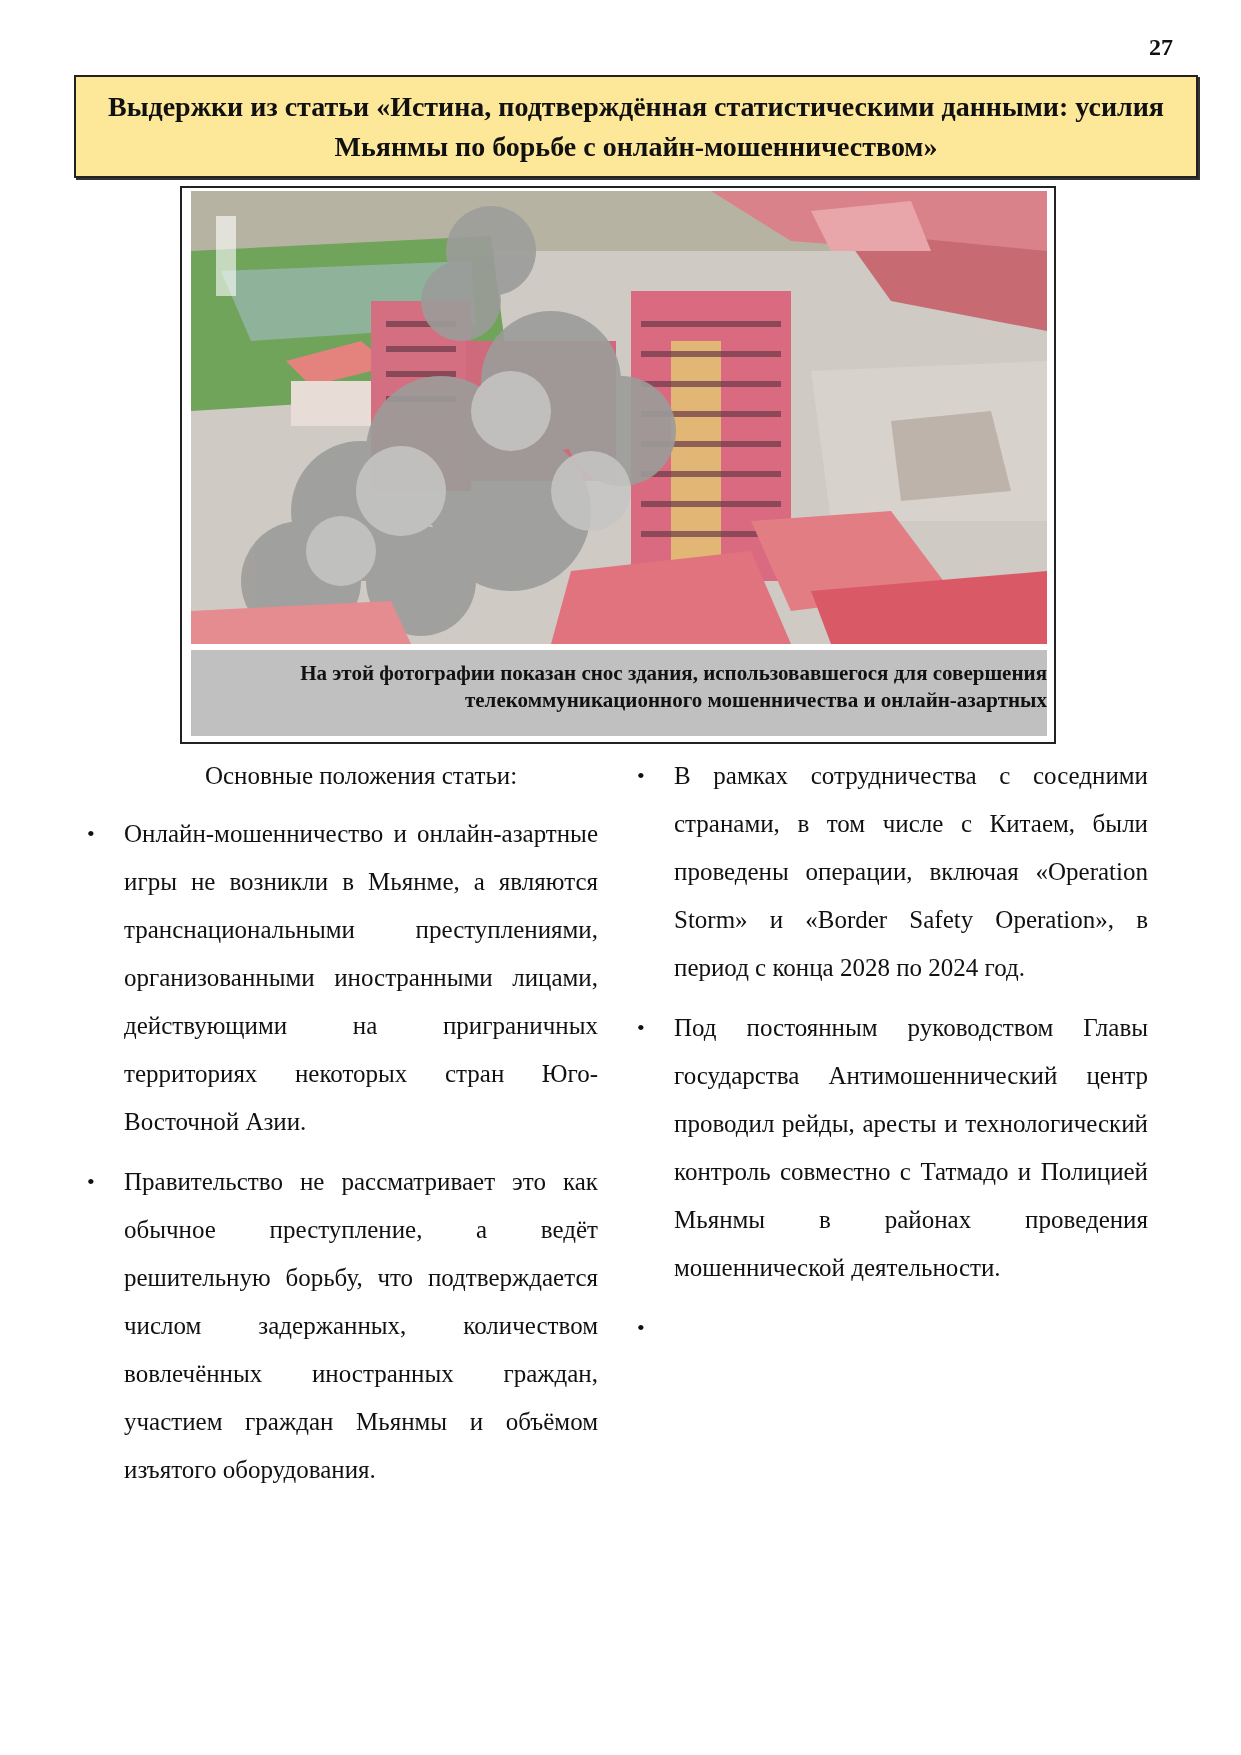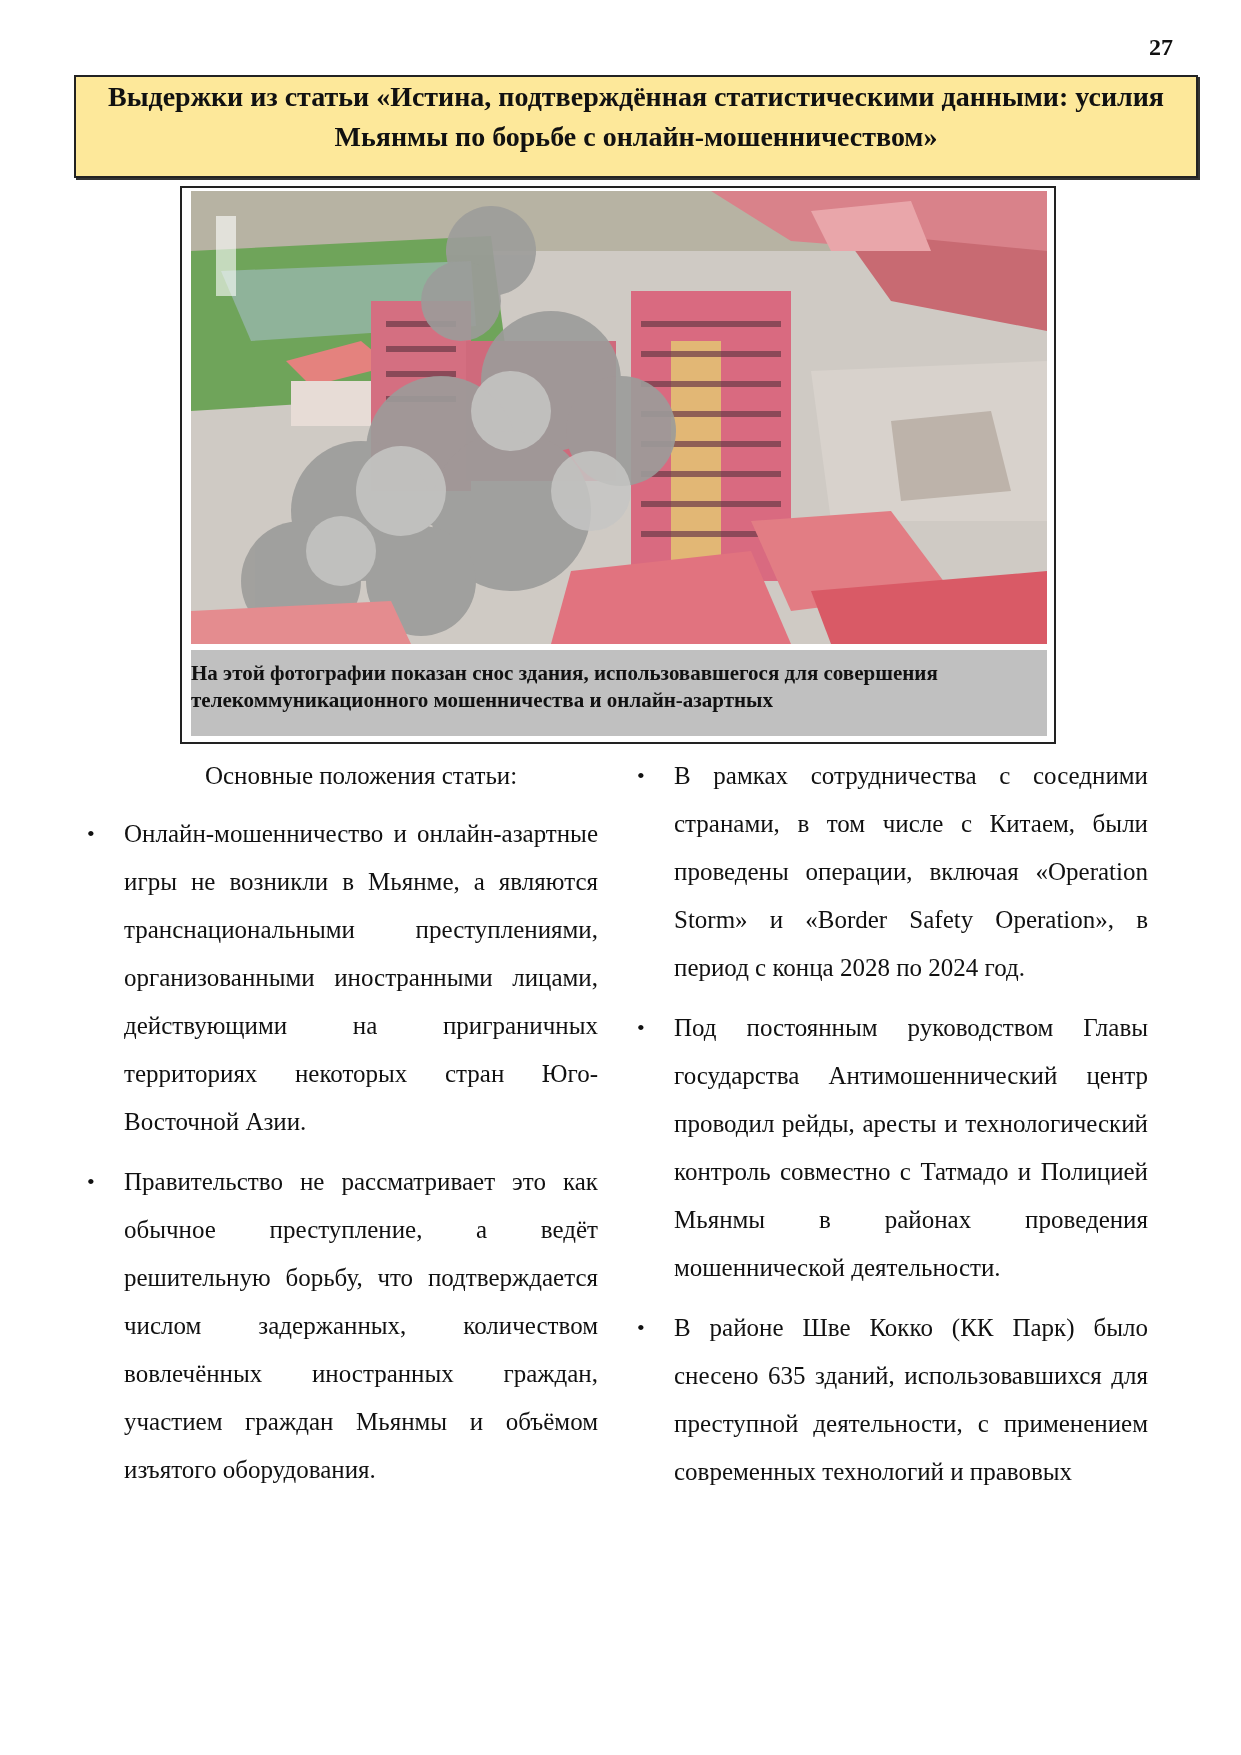--- a/index.html
+++ b/index.html
@@ -1,28 +1,28 @@
 <!DOCTYPE html>
 <html><head>
 <meta charset="utf-8">
 <style>
   html, body { margin: 0; padding: 0; background: #ffffff; }
   body { width: 1241px; height: 1755px; position: relative; overflow: hidden;
          font-family: "Liberation Serif", "DejaVu Serif", serif; color: #111; }
   .page-number { position: absolute; top: 34px; right: 68px; font-size: 24px; font-weight: bold; }
   .title-box { position: absolute; left: 74px; top: 75px; width: 1124px; height: 103px;
                background: #fde89a; border: 2px solid #222; box-shadow: 2px 2px 0 #333;
-               display: flex; justify-content: center; text-align: center;
+               display: flex; align-items: center; justify-content: center; text-align: center;
                font-weight: bold; font-size: 28px; line-height: 40px; padding: 0 10px; box-sizing: border-box; }
   .photo-frame { position: absolute; left: 180px; top: 186px; width: 876px; height: 558px;
                  border: 2px solid #222; background: #fff; box-sizing: border-box; }
   .photo { position: absolute; left: 9px; top: 3px; width: 856px; height: 453px; overflow: hidden;
            background: linear-gradient(180deg, #b9b9a6 0%, #c7c8bd 20%, #d7d3cf 60%, #cfc6c2 100%); }
   .caption-box { position: absolute; left: 9px; top: 462px; width: 856px; height: 86px;
-                 background: #c0c0c0; text-align: left; font-weight: bold; font-size: 21px; line-height: 27px;
+                 background: #c0c0c0; text-align: right; font-weight: bold; font-size: 21px; line-height: 27px;
                  padding-top: 10px; box-sizing: border-box; }
   .col { position: absolute; top: 752px; width: 474px; font-size: 25px; line-height: 48px; text-align: justify; }
   .col-left { left: 124px; }
   .col-right { left: 674px; }
   .intro { margin: 0 0 10px 0; text-align: center; }
   ul.bullets { list-style: none; margin: 0; padding: 0; }
   ul.bullets li { position: relative; margin-bottom: 12px; }
   .bullet { position: absolute; left: -37px; top: 0; font-size: 22px; }
 </style>
 </head>
@@ -119,16 +119,15 @@
     <li>
       <span class="bullet">•</span>
       <span>В рамках сотрудничества с соседними странами, в том числе с Китаем, были проведены операции, включая «Operation Storm» и «Border Safety Operation», в период с конца 2028 по 2024 год.</span>
     </li>
     <li>
       <span class="bullet">•</span>
       <span>Под постоянным руководством Главы государства Антимошеннический центр проводил рейды, аресты и технологический контроль совместно с Татмадо и Полицией Мьянмы в районах проведения мошеннической деятельности.</span>
     </li>
     <li>
       <span class="bullet">•</span>
-      <span>В районе Шве Кокко (КК Парк) было снесено 635 зданий, использовавшихся для преступной деятельности, с применением современных технологий и правовых</span>
     </li>
   </ul>
 </div>
 
 </body></html>

